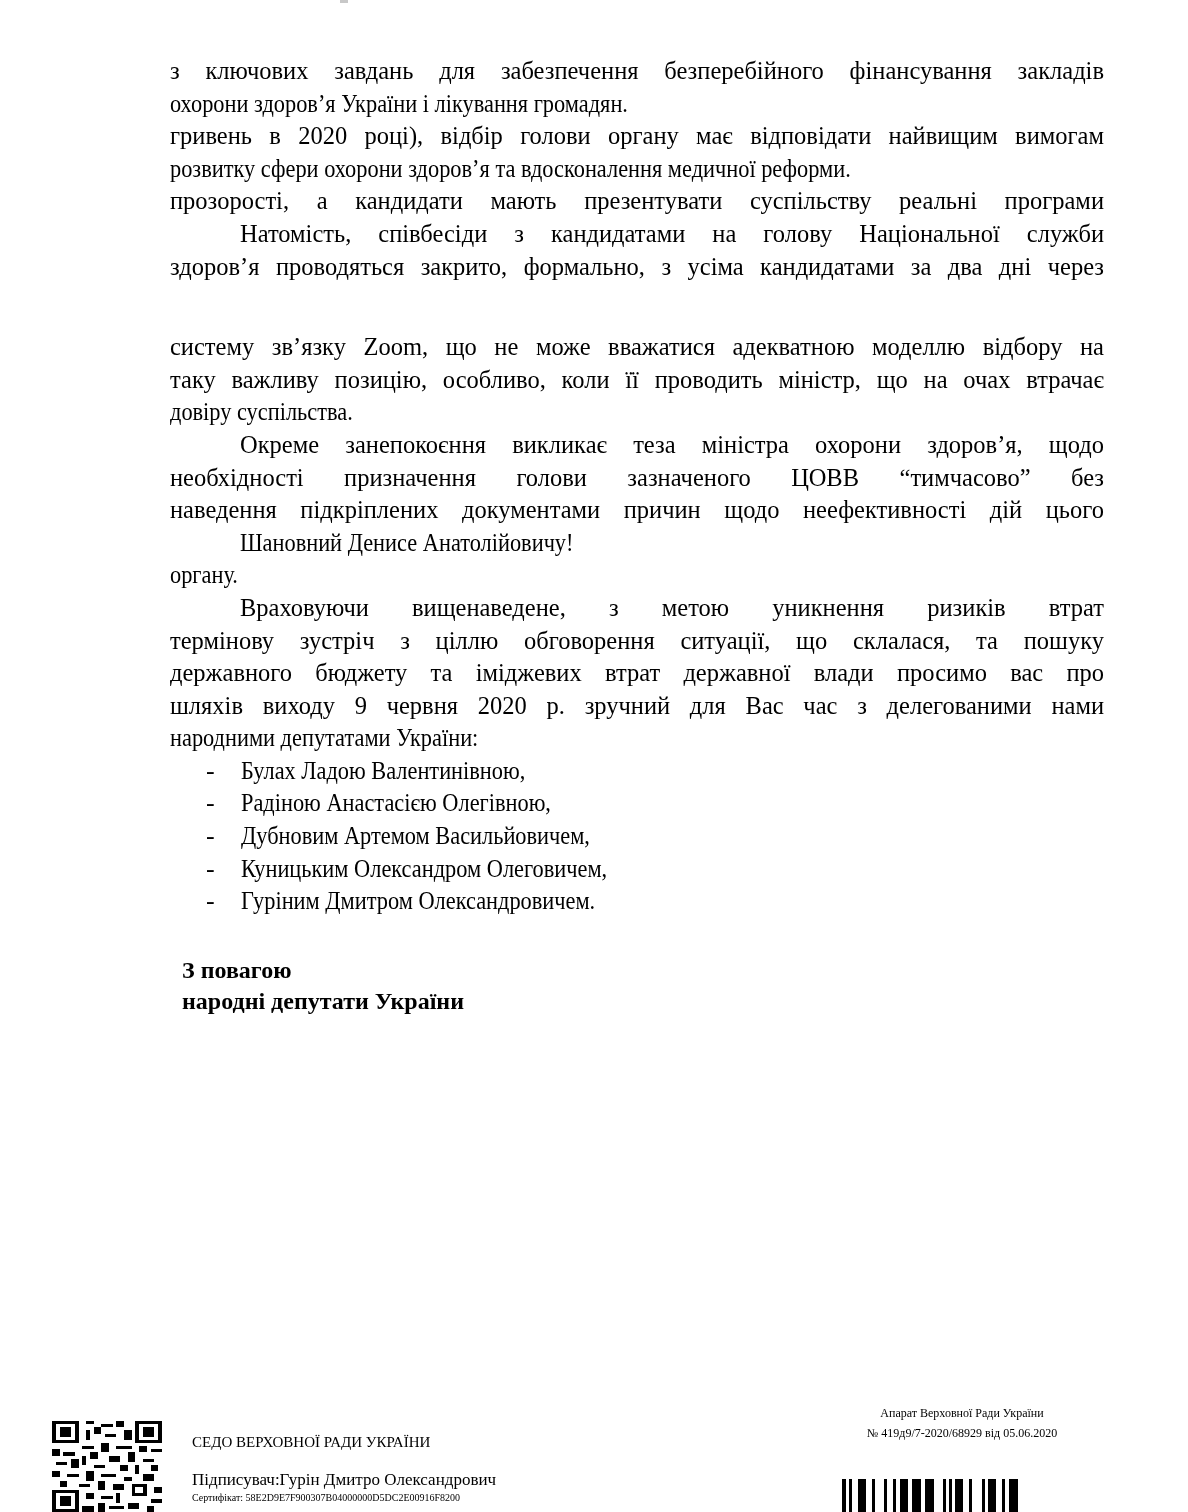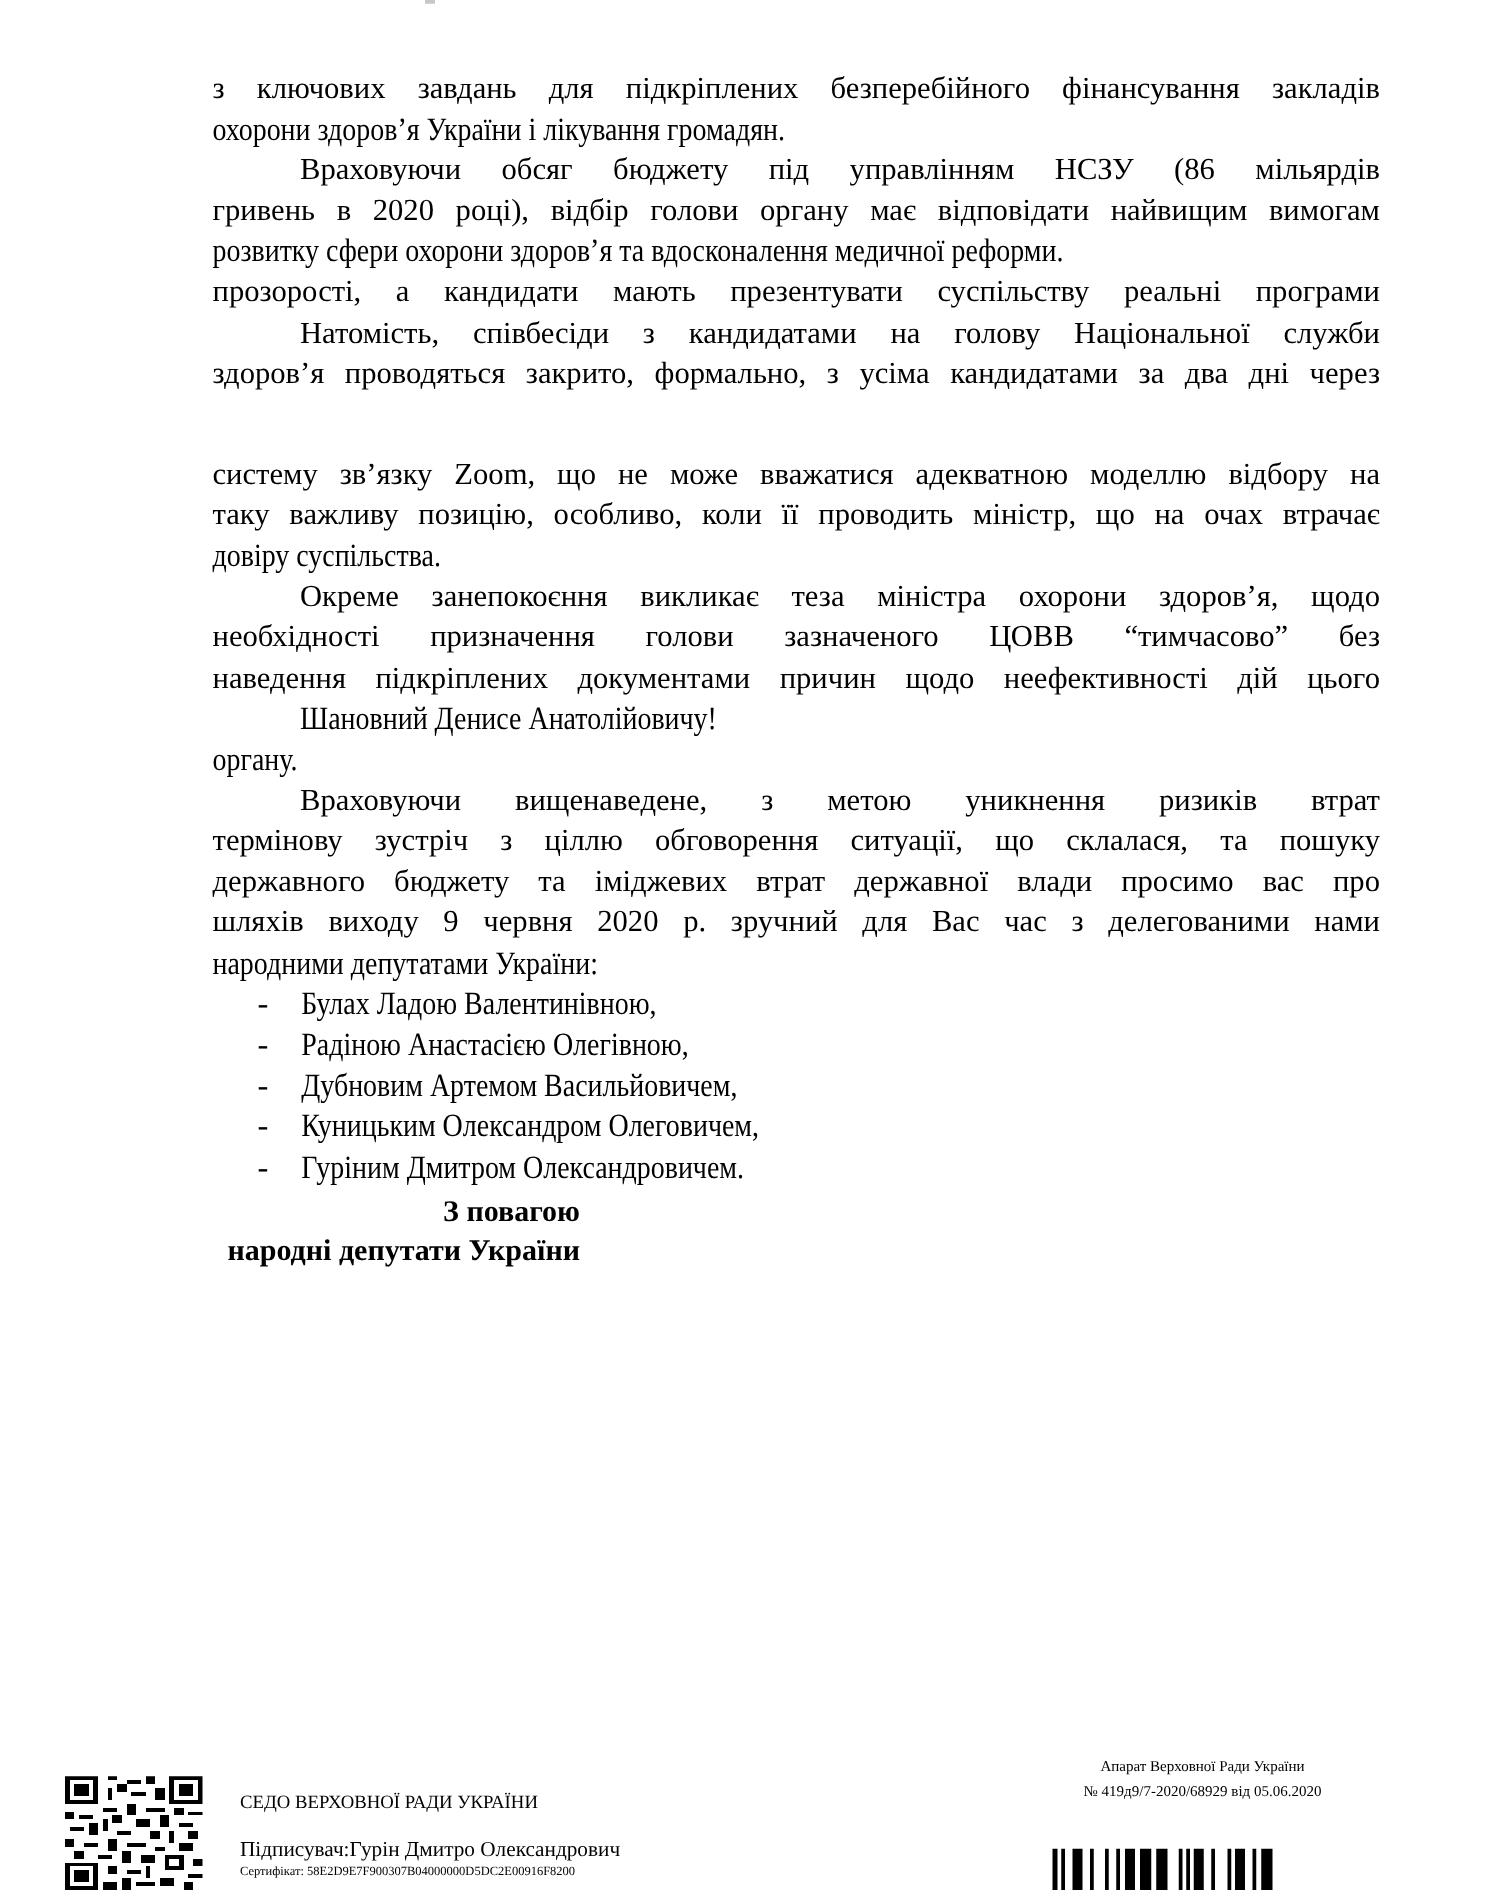--- a/index.html
+++ b/index.html
@@ -21,21 +21,21 @@
   .line .txt {
     display: inline-block; transform-origin: left center;
   }
   .jl { text-align: justify; text-align-last: justify; }
   .jl .txt { display: block; width: 100%; }
   .indent { padding-left: 70px; }
   .list-item { position: relative; padding-left: 71px; }
   .list-item .dash { position: absolute; left: 36px; }
   .closing {
     position: absolute; left: 182px; top: 955px;
-    font-weight: bold; font-size: 24px; line-height: 31px; text-align: right;
+    font-weight: bold; font-size: 24px; line-height: 31px;
   }
   .footer-left { position: absolute; left: 52px; top: 1421px; }
   .qr { width: 110px; height: 91px; display: block; }
   .sedo { position: absolute; left: 192px; top: 1434px; font-size: 15px; }
   .signer { position: absolute; left: 192px; top: 1470px; font-size: 17px; }
   .cert { position: absolute; left: 192px; top: 1492px; font-size: 10px; }
   .footer-right {
     position: absolute; left: 812px; top: 1403px; width: 300px; text-align: center;
     font-size: 12px; line-height: 20px;
   }
@@ -43,27 +43,24 @@
   .barcode span { display: block; height: 33px; background: #000; }
 </style>
 </head>
 <body>
 
 <div class="top-mark"></div>
 
 <div class="body-text">
 
   <div class="line jl" style="font-size: 24.5px;">
-      <span class="txt">з ключових завдань для підкріплених безперебійного фінансування закладів</span>
+      <span class="txt">з ключових завдань для забезпечення безперебійного фінансування закладів</span>
     </div>
   <div class="line"><span class="txt" style="transform: scaleX(0.86);">охорони здоров’я України і лікування громадян.</span></div>
 
-  <div class="line jl indent" style="font-size: 24.5px;">
-      <span class="txt">Враховуючи обсяг бюджету під управлінням НСЗУ (86 мільярдів</span>
-    </div>
   <div class="line jl" style="font-size: 24.5px;">
       <span class="txt">гривень в 2020 році), відбір голови органу має відповідати найвищим вимогам</span>
     </div>
   <div class="line"><span class="txt" style="transform: scaleX(0.86);">розвитку сфери охорони здоров’я та вдосконалення медичної реформи.</span></div>
   <div class="line jl" style="font-size: 24.5px;">
       <span class="txt">прозорості, а кандидати мають презентувати суспільству реальні програми</span>
     </div>
 
   <div class="line jl indent" style="font-size: 24.5px;">
       <span class="txt">Натомість, співбесіди з кандидатами на голову Національної служби</span>

